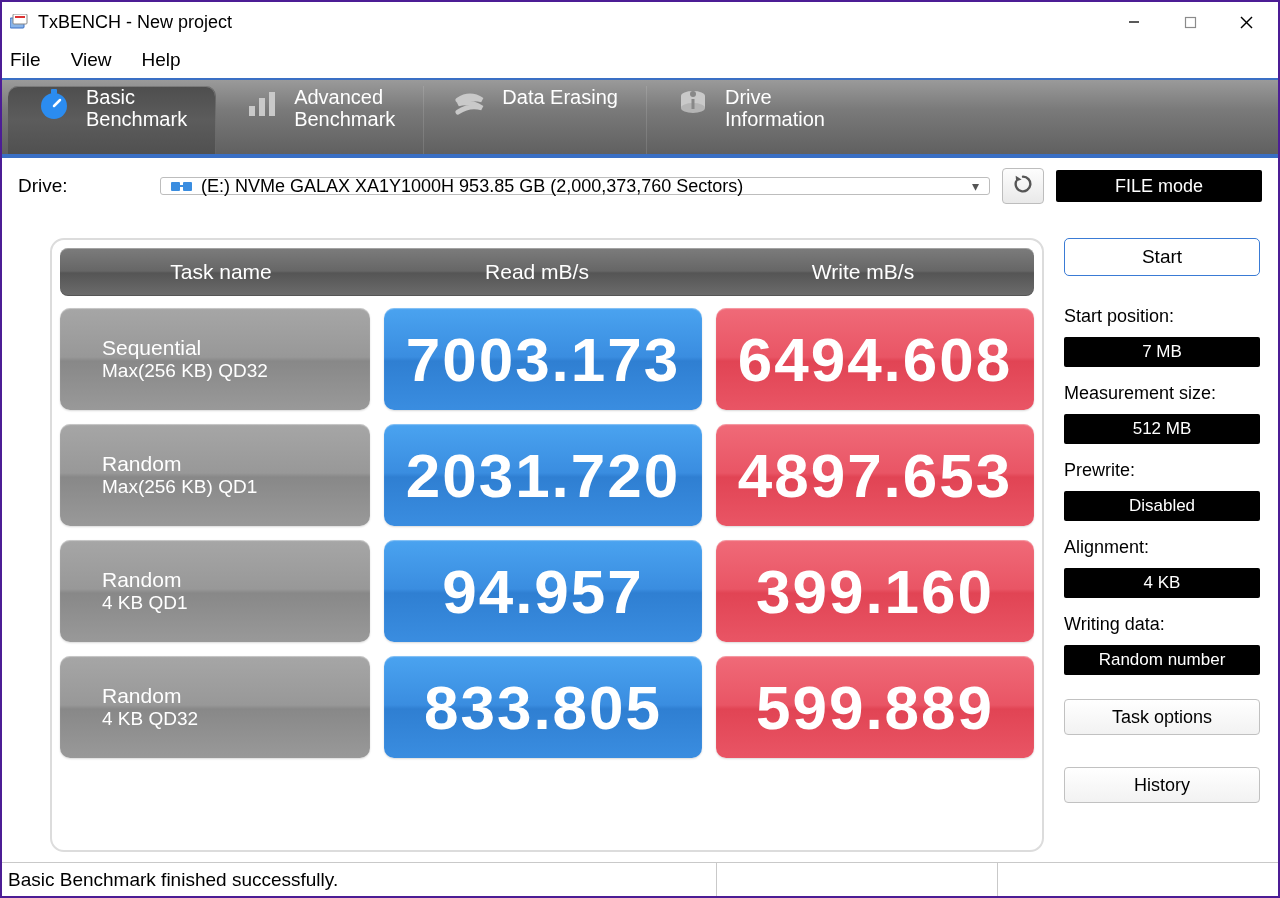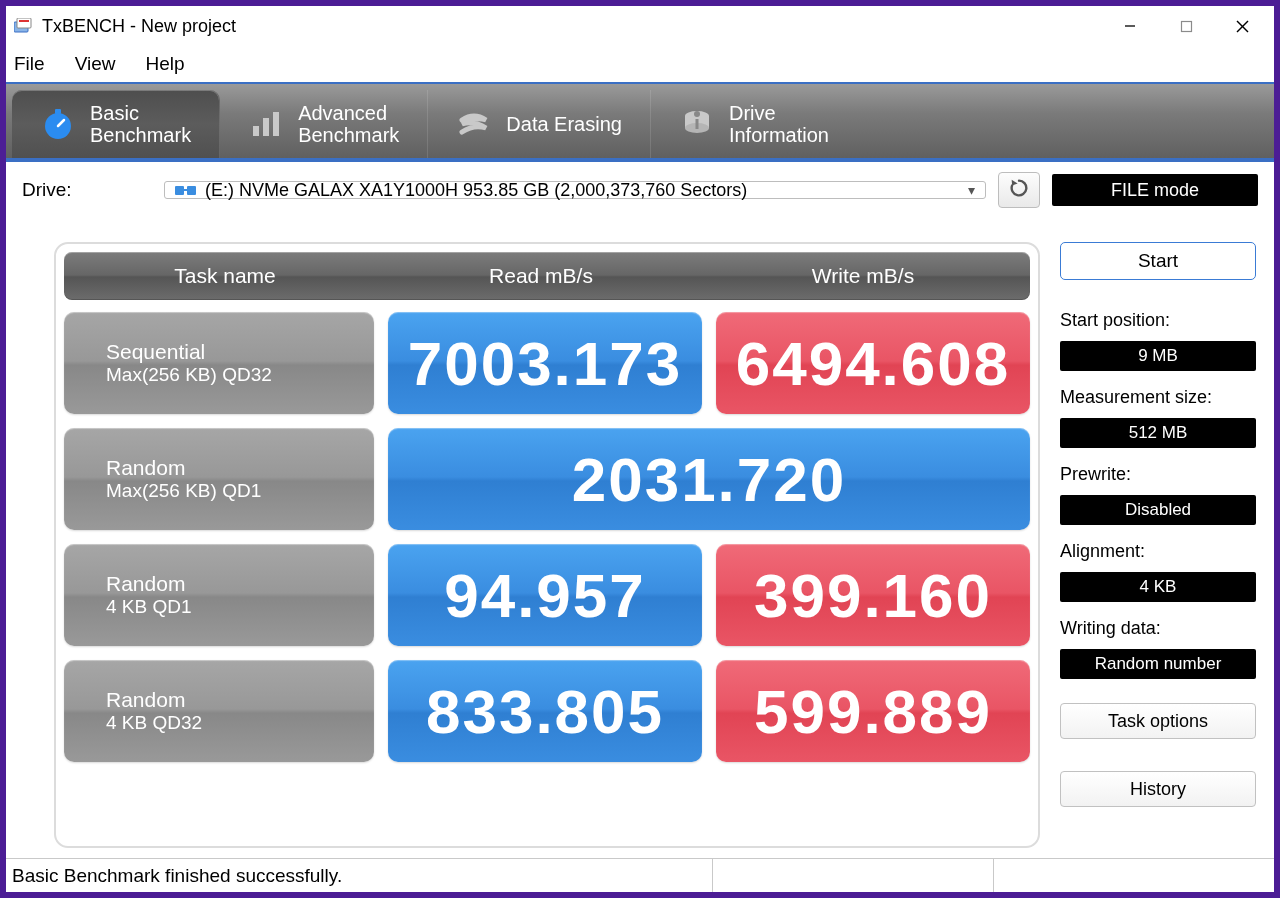--- a/index.html
+++ b/index.html
@@ -1,26 +1,26 @@
 <!DOCTYPE html>
 <html><head>
 <meta charset="utf-8">
 <style>
   * { box-sizing: border-box; margin: 0; padding: 0; font-family: "Segoe UI", Tahoma, sans-serif; }
   html, body { width: 1280px; height: 898px; overflow: hidden; background: #fff; }
-  .window { width: 1280px; height: 898px; border: 6px solid #4c1d95; background: #fff; display: flex; flex-direction: column; }
+  .window { width: 1280px; height: 898px; border: 2px solid #4c1d95; background: #fff; display: flex; flex-direction: column; }
   .titlebar { height: 40px; display: flex; align-items: center; padding: 0 4px 0 8px; }
   .titlebar .app-icon { width: 20px; height: 16px; margin-right: 8px; }
   .titlebar .title-text { font-size: 18px; color: #000; flex: 1; }
   .win-controls { display: flex; align-items: center; gap: 0; }
   .win-btn { width: 56px; height: 36px; display: flex; align-items: center; justify-content: center; font-size: 16px; color: #000; cursor: default; }
   .menubar { height: 36px; display: flex; align-items: center; padding: 0 8px; gap: 30px; }
   .menubar .menu-item { font-size: 19px; color: #000; }
   .tabstrip { height: 80px; background: linear-gradient(to bottom, #9a9a9a 0%, #7a7a7a 40%, #606060 100%); border-top: 2px solid #3a6fc4; border-bottom: 4px solid #3a6fc4; display: flex; align-items: stretch; padding: 6px 6px 0 6px; gap: 0; }
-  .tab { display: flex; align-items: center; gap: 14px; padding: 0 28px; color: #fff; font-size: 20px; border-right: 1px solid rgba(255,255,255,0.12); position: relative; }
+  .tab { display: flex; gap: 14px; padding: 0 28px; color: #fff; font-size: 20px; border-right: 1px solid rgba(255,255,255,0.12); position: relative; }
   .tab:last-child { border-right: none; }
   .tab.active { background: linear-gradient(to bottom, #4e4e4e 0%, #5c5c5c 50%, #505050 100%); border-radius: 10px 10px 0 0; box-shadow: inset 0 1px 0 rgba(255,255,255,0.25); }
   .tab .tab-text { line-height: 1.1; }
   .tab .tab-icon { width: 36px; height: 36px; flex-shrink: 0; }
   .content { flex: 1; display: flex; flex-direction: column; background: #fff; }
   .drive-row { height: 56px; display: flex; align-items: center; padding: 0 16px; gap: 12px; }
   .drive-label { font-size: 19px; color: #000; width: 130px; }
   .drive-select { flex: 1; height: 18px; border: 1px solid #bdbdbd; border-radius: 3px; background: #fff; display: flex; align-items: center; padding: 0 10px; font-size: 18px; gap: 8px; }
   .drive-select .drive-icon { width: 22px; height: 16px; flex-shrink: 0; }
   .drive-select .chev { margin-left: auto; font-size: 14px; color: #555; }
@@ -188,20 +188,21 @@
           <div class="val-cell val-read">7003.173</div>
           <div class="val-cell val-write">6494.608</div>
         </div>
 
         <div class="result-row">
           <div class="task-cell">
             <span class="task-title">Random</span>
             <span class="task-sub">Max(256 KB) QD1</span>
           </div>
           <div class="val-cell val-read">2031.720</div>
+          <div class="val-cell val-write">4897.653</div>
         </div>
 
         <div class="result-row">
           <div class="task-cell">
             <span class="task-title">Random</span>
             <span class="task-sub">4 KB QD1</span>
           </div>
           <div class="val-cell val-read">94.957</div>
           <div class="val-cell val-write">399.160</div>
         </div>
@@ -213,21 +214,21 @@
           </div>
           <div class="val-cell val-read">833.805</div>
           <div class="val-cell val-write">599.889</div>
         </div>
       </div>
 
       <div class="side-col">
         <div class="start-btn">Start</div>
 
         <div class="side-label">Start position:</div>
-        <div class="side-value">9 MB</div>
+        <div class="side-value">7 MB</div>
 
         <div class="side-label">Measurement size:</div>
         <div class="side-value">512 MB</div>
 
         <div class="side-label">Prewrite:</div>
         <div class="side-value">Disabled</div>
 
         <div class="side-label">Alignment:</div>
         <div class="side-value">4 KB</div>
 

